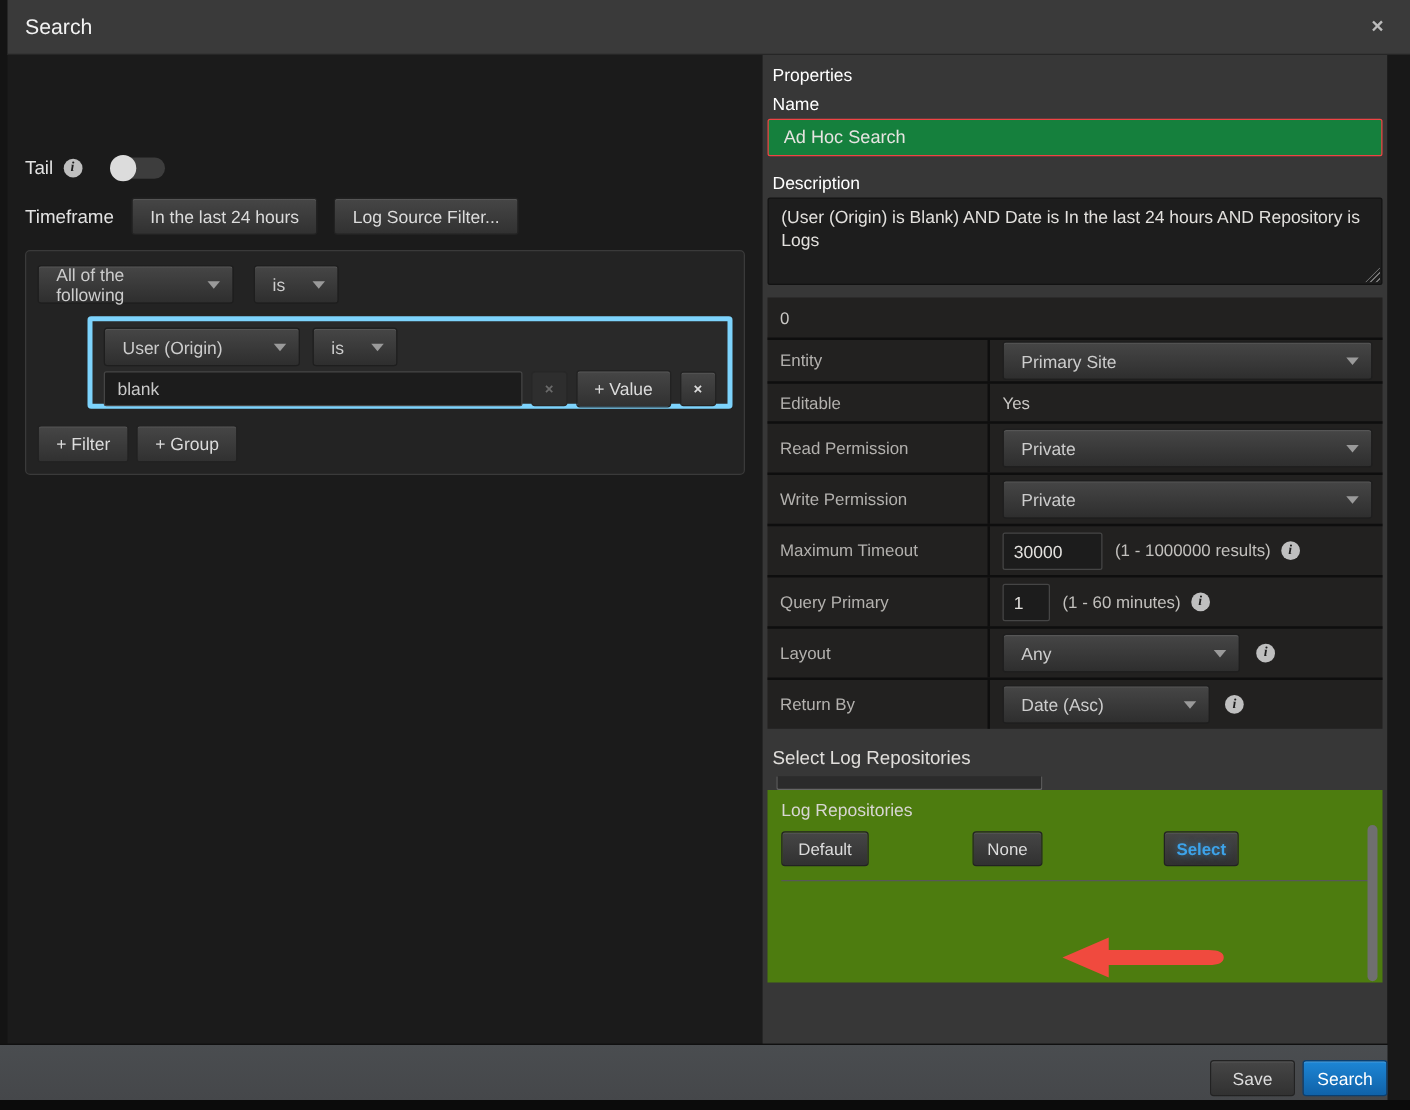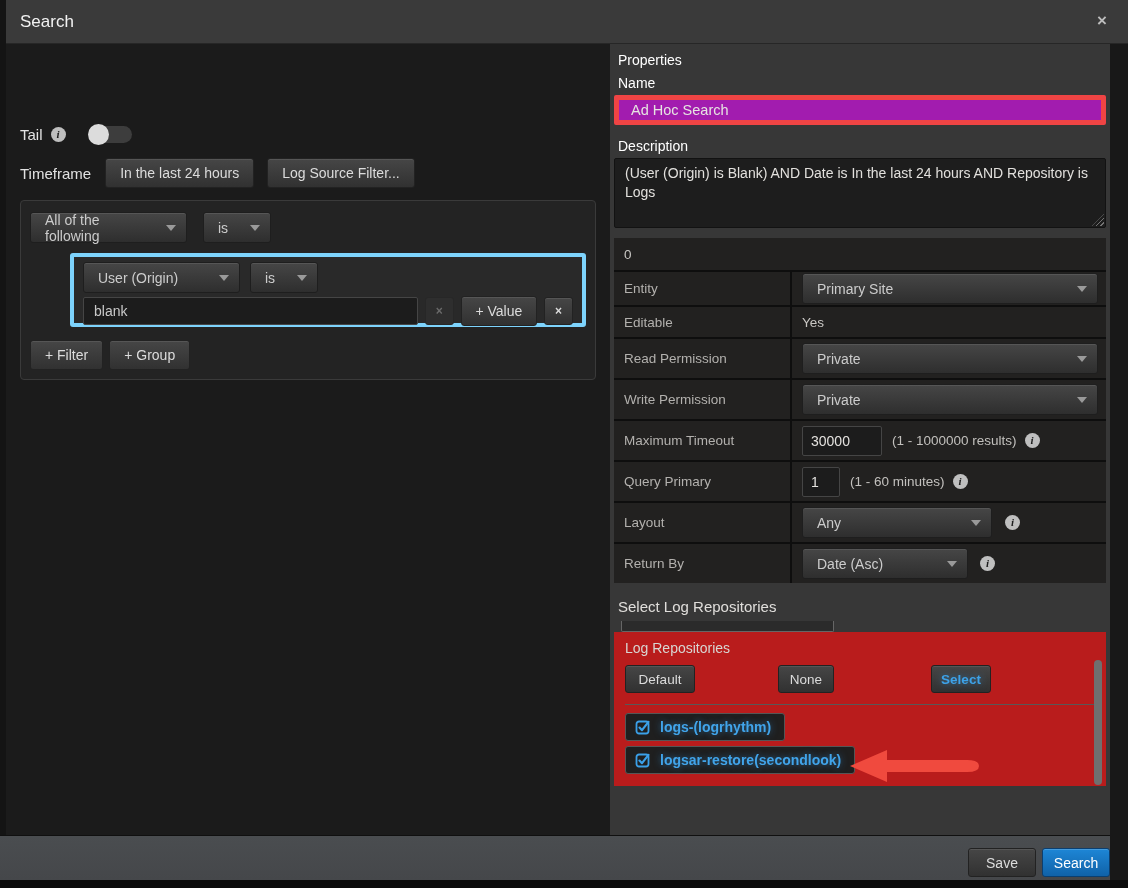--- a/index.html
+++ b/index.html
@@ -61,21 +61,21 @@
   .filter-row-box { margin:10px 0 0 40px; width:516px; height:74px;
     background:#292929; border:4px solid #7dd3fc; border-radius:3px; padding:5px 9px; }
   .fr-line1 { display:flex; gap:10px; }
   .fr-line2 { display:flex; gap:7px; margin-top:3px; align-items:center; }
   .x-btn { width:30px; padding:0; font-size:12px; font-weight:bold; height:28px; }
   .x-btn.disabled { background:#2e2e2e; border-color:#272727; box-shadow:none; color:#6a6a6a; cursor:default; }
   .fg-bottomrow { display:flex; gap:6px; margin-top:13px; }
   
   .rp-label { font-size:14px; color:#ffffff; margin:0 0 0 8px; }
   .rp-input-wrap { margin:4px 4px 0 4px; position:relative; }
-  .rp-input { width:492px; height:30px; background:#a21caf; border:5px solid #ef4444;
+  .rp-input { width:492px; height:30px; background:#15803d; border:1px solid #ef4444;
     color:#e6e4e1; font-size:14.5px; padding:0 12px; border-radius:2px;
     font-family:"Liberation Sans",sans-serif; }
   .rp-textarea { width:492px; height:70px; background:#1d1d1d; border:1px solid #121212;
     color:#e2e0dd; font-size:14px; line-height:19px; padding:5px 10px; resize:none;
     border-radius:2px; font-family:"Liberation Sans",sans-serif; display:block; }
   .resize-handle { position:absolute; right:2px; bottom:2px; width:12px; height:12px;
     background:repeating-linear-gradient(135deg,transparent 0 2px,#8a8a8a 2px 3px);
     clip-path:polygon(100% 0,100% 100%,0 100%); opacity:.8; }
   .prop-table { margin:10px 4px 0 4px; width:492px; background:#222120; }
   .prow { display:flex; align-items:stretch; border-top:2px solid #0e0e0e; }
@@ -88,21 +88,21 @@
   .pcell-r .dd.full { flex:1; }
   .pcell-r .hint { margin-left:10px; color:#c2c0bd; }
   .pcell-r .info-icon { margin-left:8px; flex-shrink:0; }
   .num-input { background:#1c1c1c; border:1px solid #454545; color:#e4e2df;
     font-size:14px; height:30px; padding:0 8px; border-radius:2px;
     font-family:"Liberation Sans",sans-serif; }
   .section-label { font-size:15px; color:#e0dedb; margin:15px 0 0 8px; }
   .partial-box { margin:6px 0 0 11px; width:213px; height:11px; background:#2b2b2b;
     border:1px solid #666; border-top:none; border-radius:0 0 2px 2px; }
   .repos-panel { position:relative; margin:0 4px; width:492px; height:154px;
-    background:#b91c1c; padding:8px 0 0 11px; }
+    background:#4d7c0f; padding:8px 0 0 11px; }
   .repos-title { font-size:14px; color:#d8d6d3; }
   .repos-btnrow { display:flex; margin-top:9px; }
   .repos-divider { width:471px; border-top:1px solid #585858; margin-top:11px; }
   .chip { display:inline-flex; align-items:center; gap:9px; border:1px solid #565656;
     border-radius:3px; padding:0 13px 0 9px; height:28px; background:#1f1f1f; cursor:pointer; }
   .chip .chip-label { font-size:14px; font-weight:bold; color:#41a4ea;
     text-shadow:0 0 7px rgba(60,160,235,.55); }
   .chips { margin-top:8px; display:flex; flex-direction:column; align-items:flex-start; gap:5px; }
   .blue-btn-text { color:#3da2e8; font-weight:bold; text-shadow:0 0 7px rgba(60,160,235,.55); }
   .arrow-annotation { position:absolute; left:234px; top:116px; }
@@ -273,36 +273,20 @@
 
   <div class="repos-panel">
     <div class="repos-title">Log Repositories</div>
     <div class="repos-btnrow">
       <button class="btn small" style="width:70px;">Default</button>
       <button class="btn small" style="width:56px; margin-left:83px;">None</button>
       <button class="btn small blue-btn-text" style="width:60px; margin-left:97px;">Select</button>
     </div>
     <div class="repos-divider"></div>
 
-    <div class="chips">
-      <span class="chip">
-        <svg width="16" height="16" viewBox="0 0 16 16">
-          <rect x="1.5" y="2.5" width="12" height="12" rx="2.5" fill="none" stroke="#3ba0e8" stroke-width="1.8"></rect>
-          <path d="M4.5 8.6 L7 11.2 L13.5 2.8" fill="none" stroke="#3ba0e8" stroke-width="2.2" stroke-linecap="round" stroke-linejoin="round"></path>
-        </svg>
-        <span class="chip-label">logs-(logrhythm)</span>
-      </span>
-      <span class="chip">
-        <svg width="16" height="16" viewBox="0 0 16 16">
-          <rect x="1.5" y="2.5" width="12" height="12" rx="2.5" fill="none" stroke="#3ba0e8" stroke-width="1.8"></rect>
-          <path d="M4.5 8.6 L7 11.2 L13.5 2.8" fill="none" stroke="#3ba0e8" stroke-width="2.2" stroke-linecap="round" stroke-linejoin="round"></path>
-        </svg>
-        <span class="chip-label">logsar-restore(secondlook)</span>
-      </span>
-    </div>
 
     <svg class="arrow-annotation" width="132" height="36" viewBox="0 0 132 36">
       <path d="M2 18 L39 2 L39 12 L119 12 Q131 12 131 18 Q131 24 119 24 L39 24 L39 34 Z" fill="#f04a3e"></path>
     </svg>
 
     <div class="scroll-thumb"></div>
   </div>
 </div>
 
 <div class="right-strip"></div>

